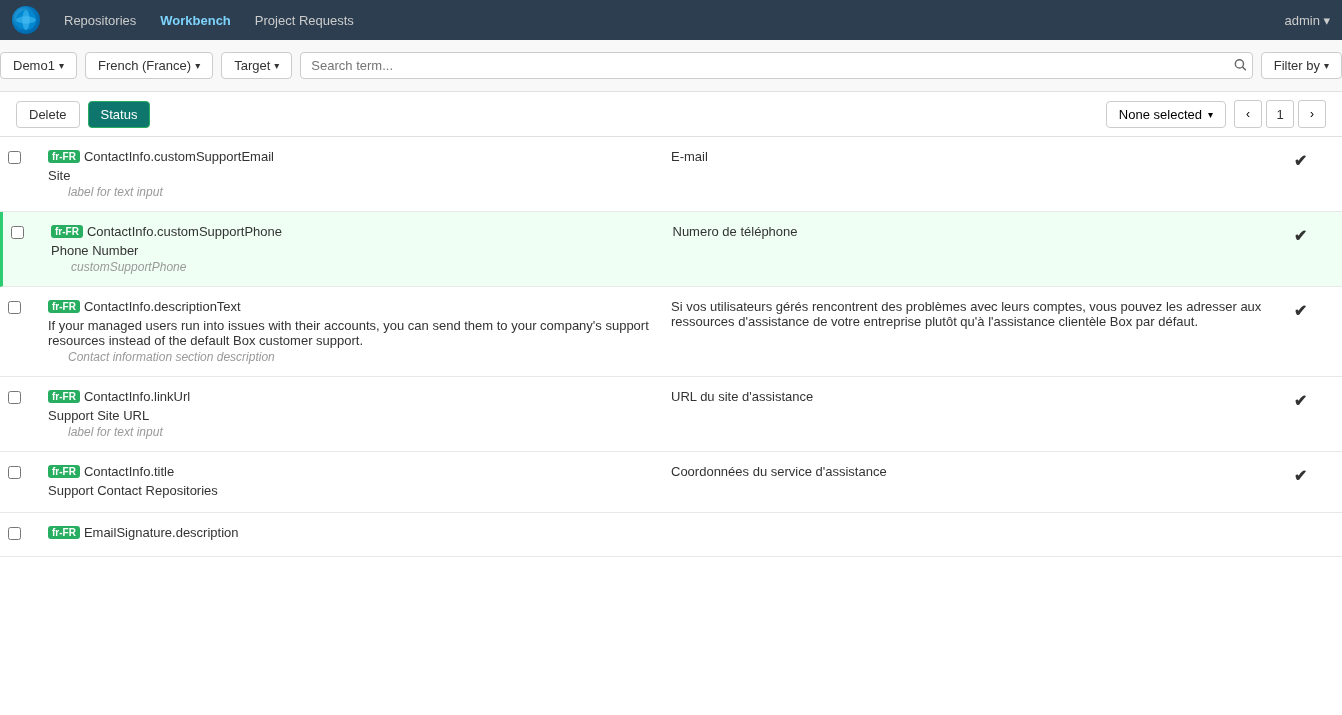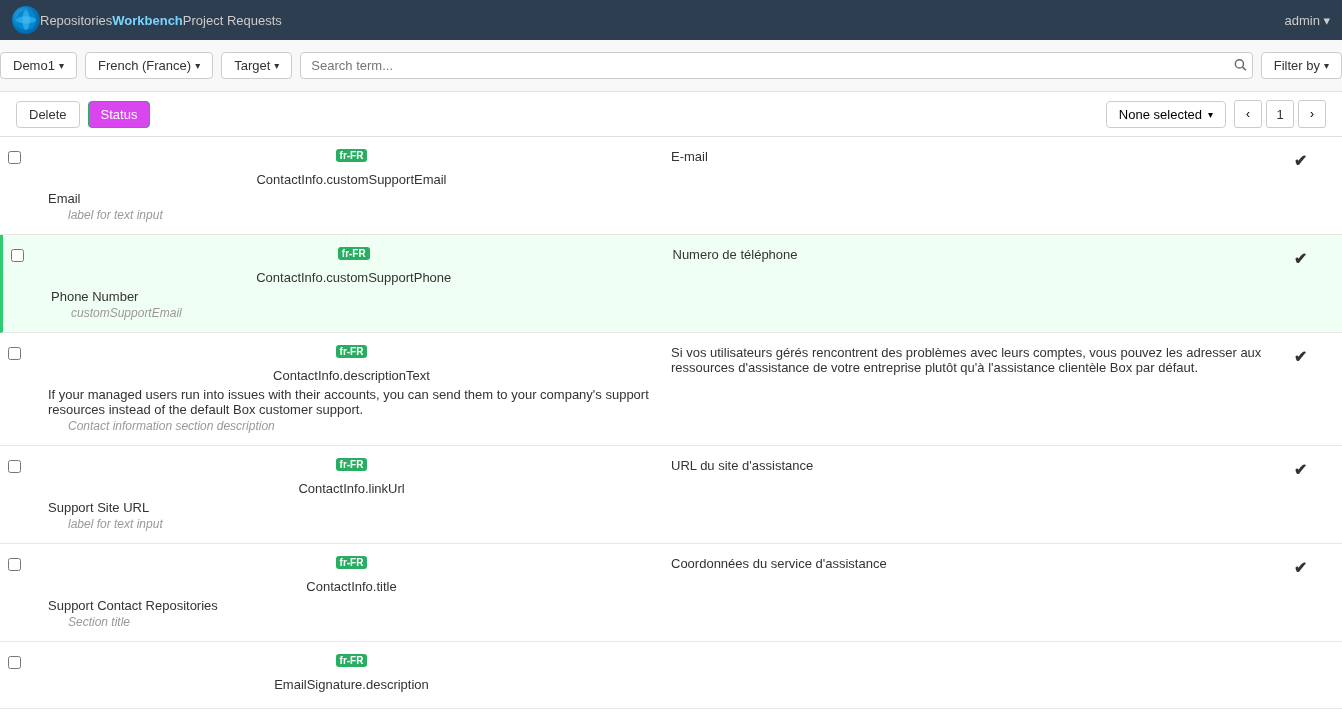--- a/index.html
+++ b/index.html
@@ -1,29 +1,29 @@
 <!DOCTYPE html>
 <html><head>
   <meta charset="utf-8">
   <style>
     * { box-sizing: border-box; margin: 0; padding: 0; }
     body { font-family: -apple-system, BlinkMacSystemFont, 'Segoe UI', sans-serif; font-size: 13px; color: #333; background: #fff; }
 
     
-    .nav { height: 40px; background: #2c3e50; display: flex; align-items: center; padding: 0 12px; }
+    .nav { height: 40px; background: #2c3e50; display: flex; align-items: center; padding: 0 12px; gap: 24px; }
     .nav-logo { width: 28px; height: 28px; border-radius: 50%; background: radial-gradient(circle at 40% 40%, #4fc3f7, #0277bd, #01579b); display: flex; align-items: center; justify-content: center; }
     .nav-logo svg { width: 22px; height: 22px; }
     .nav-link { color: #ccc; text-decoration: none; font-size: 13px; }
     .nav-link.active { color: #7dd3fc; font-weight: 600; }
     .nav-right { margin-left: auto; color: #ccc; font-size: 13px; cursor: pointer; }
 
     
     .toolbar { padding: 12px 0; display: flex; align-items: center; gap: 8px; border-bottom: 1px solid #e0e0e0; background: #f8f8f8; }
     .btn { border: 1px solid #ccc; background: #fff; border-radius: 4px; padding: 5px 12px; font-size: 13px; cursor: pointer; display: flex; align-items: center; gap: 4px; color: #333; }
-    .btn-green { background: #d946ef; border-color: #27ae60; color: #fff; }
+    .btn-green { background: #0f766e; border-color: #27ae60; color: #fff; }
     .search-box { flex: 1; position: relative; }
     .search-box input { width: 100%; border: 1px solid #ccc; border-radius: 4px; padding: 5px 32px 5px 10px; font-size: 13px; outline: none; }
     .search-btn { position: absolute; right: 6px; top: 50%; transform: translateY(-50%); background: none; border: none; cursor: pointer; color: #666; }
     .caret { font-size: 10px; }
 
     
     .action-bar { padding: 8px 16px; display: flex; align-items: center; gap: 8px; border-bottom: 1px solid #e0e0e0; }
     .action-bar-right { margin-left: auto; display: flex; align-items: center; gap: 8px; }
     .none-selected-btn { border: 1px solid #ccc; background: #fff; border-radius: 4px; padding: 5px 12px; font-size: 13px; cursor: pointer; display: flex; align-items: center; gap: 6px; }
     .page-nav { display: flex; align-items: center; gap: 4px; }
@@ -31,21 +31,21 @@
     .page-num { border: 1px solid #ccc; background: #fff; border-radius: 3px; width: 28px; height: 28px; display: flex; align-items: center; justify-content: center; font-size: 13px; }
 
     
     .table-container { overflow-y: auto; }
     .translation-row { display: grid; grid-template-columns: 40px 1fr 1fr 40px; border-bottom: 1px solid #e8e8e8; padding: 12px 8px; align-items: start; position: relative; }
     .row-check { display: flex; align-items: flex-start; padding-top: 2px; }
     .row-check input[type="checkbox"] { cursor: pointer; }
     .source-col { padding-right: 16px; }
     .target-col { padding-right: 16px; }
     .status-col { display: flex; align-items: flex-start; padding-top: 2px; }
-    .row-key { font-size: 13px; font-weight: 500; color: #333; margin-bottom: 4px; display: flex; align-items: center; gap: 10px; flex-direction: column; }
+    .row-key { font-size: 13px; font-weight: 500; color: #333; margin-bottom: 4px; display: flex; align-items: center; gap: 4px; }
     .lang-badge { background: #27ae60; color: #fff; border-radius: 3px; font-size: 10px; padding: 1px 4px; font-weight: 600; }
     .row-main-text { font-size: 13px; color: #333; margin-bottom: 2px; }
     .row-sub-text { font-size: 12px; color: #999; font-style: italic; margin-left: 20px; }
     .row-translation { font-size: 13px; color: #333; }
     .check-mark { color: #333; font-size: 16px; font-weight: bold; }
     .key-label { font-size: 13px; color: #333; }
 
     
     .row-selected { background: #f0fff4; }
   </style>
@@ -113,41 +113,41 @@
 <div class="table-container" id="translation-table">
 <div class="translation-row">
       <div class="row-check">
         <input type="checkbox" style="">
       </div>
       <div class="source-col">
         <div class="row-key">
           <span class="lang-badge">fr-FR</span>
           <span class="key-label">ContactInfo.customSupportEmail</span>
         </div>
-        <div class="row-main-text">Email</div>
+        <div class="row-main-text">Site</div>
         <div class="row-sub-text">label for text input</div>
       </div>
       <div class="target-col">
         <div class="row-translation">E-mail</div>
       </div>
       <div class="status-col">
         <span class="check-mark">✔</span>
       </div>
     </div>
     <div class="translation-row row-selected" style="border-left: 3px solid rgb(46, 204, 113);">
       <div class="row-check">
         <input type="checkbox" style="">
       </div>
       <div class="source-col">
         <div class="row-key">
           <span class="lang-badge">fr-FR</span>
           <span class="key-label">ContactInfo.customSupportPhone</span>
         </div>
         <div class="row-main-text">Phone Number</div>
-        <div class="row-sub-text">customSupportEmail</div>
+        <div class="row-sub-text">customSupportPhone</div>
       </div>
       <div class="target-col">
         <div class="row-translation">Numero de téléphone</div>
       </div>
       <div class="status-col">
         <span class="check-mark">✔</span>
       </div>
     </div>
     <div class="translation-row">
       <div class="row-check">
@@ -190,21 +190,20 @@
     <div class="translation-row">
       <div class="row-check">
         <input type="checkbox" style="">
       </div>
       <div class="source-col">
         <div class="row-key">
           <span class="lang-badge">fr-FR</span>
           <span class="key-label">ContactInfo.title</span>
         </div>
         <div class="row-main-text">Support Contact Repositories</div>
-        <div class="row-sub-text">Section title</div>
       </div>
       <div class="target-col">
         <div class="row-translation">Coordonnées du service d'assistance</div>
       </div>
       <div class="status-col">
         <span class="check-mark">✔</span>
       </div>
     </div>
     <div class="translation-row">
       <div class="row-check">

